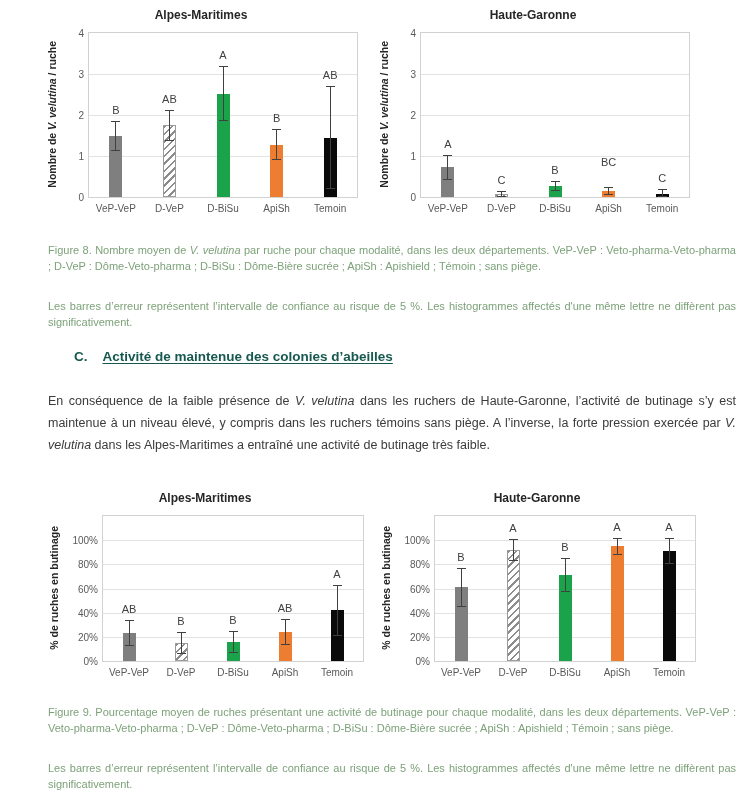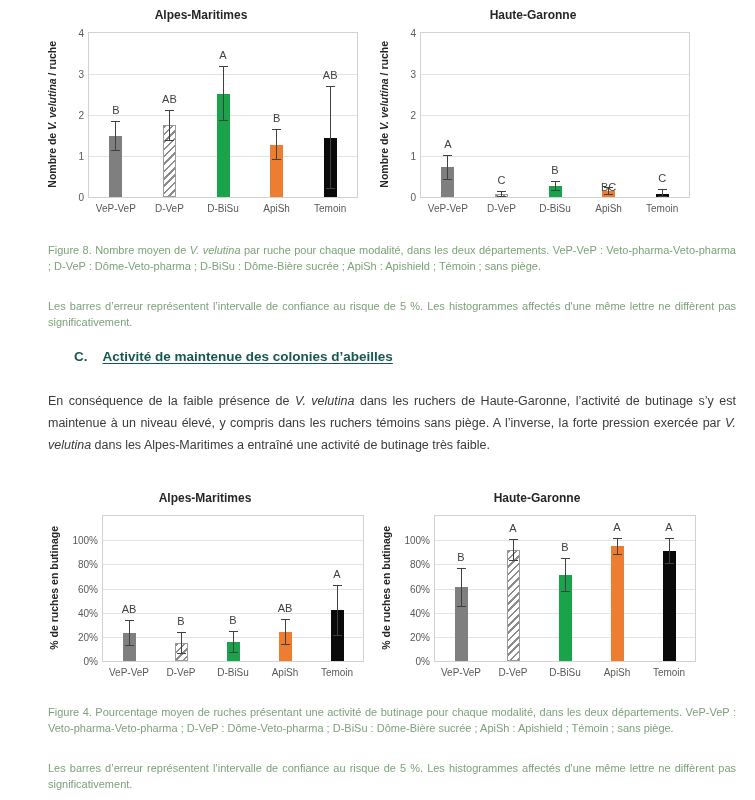--- a/index.html
+++ b/index.html
@@ -143,21 +143,21 @@
           <div class="bar hatch" style="left: 73.9px; width: 13px; height: 2.87px;"></div>
           <div class="errbar" style="left: 75.9px; top: 157.85px; height: 6.15px;"></div>
           <div class="sig-letter" style="left: 80.4px; bottom: 11.15px;">C</div>
           <div class="xcat" style="left: 80.4px; top: 170px;">D-VeP</div>
           <div class="bar green" style="left: 127.5px; width: 13px; height: 11.07px;"></div>
           <div class="errbar" style="left: 129.5px; top: 147.6px; height: 10.66px;"></div>
           <div class="sig-letter" style="left: 134px; bottom: 21.4px;">B</div>
           <div class="xcat" style="left: 134px; top: 170px;">D-BiSu</div>
           <div class="bar orange" style="left: 181.1px; width: 13px; height: 6.15px;"></div>
           <div class="errbar" style="left: 183.1px; top: 153.75px; height: 8.2px;"></div>
-          <div class="sig-letter" style="left: 187.6px; bottom: 4px;">BC</div>
+          <div class="sig-letter" style="left: 187.6px; bottom: 29px;">BC</div>
           <div class="xcat" style="left: 187.6px; top: 170px;">ApiSh</div>
           <div class="bar black" style="left: 234.7px; width: 13px; height: 3.28px;"></div>
           <div class="errbar" style="left: 236.7px; top: 155.8px; height: 8.2px;"></div>
           <div class="sig-letter" style="left: 241.2px; bottom: 13.2px;">C</div>
           <div class="xcat" style="left: 241.2px; top: 170px;">Temoin</div>
         </div>
     </div>
   </div>
 
   <div class="chart" id="chart2" style="left: 46px; top: 489px; width: 318px;">
@@ -248,17 +248,17 @@
 
   <p class="textblock caption" style="top:287px;">Les barres d’erreur représentent l’intervalle de confiance au risque de 5 %. Les histogrammes affectés d'une même lettre ne diffèrent pas significativement.</p>
 
   <div class="section-heading" style="top:349px;">
     <span class="sec-num">C.</span>
     <span class="sec-title">Activité de maintenue des colonies d’abeilles</span>
   </div>
 
   <p class="textblock bodytext" style="top:377px;"><span>En conséquence de la faible présence de </span><i>V. velutina</i><span> dans les ruchers de Haute-Garonne, l’activité de butinage s’y est maintenue à un niveau élevé, y compris dans les ruchers témoins sans piège. A l’inverse, la forte pression exercée par </span><i>V. velutina</i><span> dans les Alpes-Maritimes a entraîné une activité de butinage très faible.</span></p>
 
-  <p class="textblock caption" style="top:693px;">Figure 4. Pourcentage moyen de ruches présentant une activité de butinage pour chaque modalité, dans les deux départements. VeP-VeP : Veto-pharma-Veto-pharma ; D-VeP : Dôme-Veto-pharma ; D-BiSu : Dôme-Bière sucrée ; ApiSh : Apishield ; Témoin ; sans piège.</p>
+  <p class="textblock caption" style="top:693px;">Figure 9. Pourcentage moyen de ruches présentant une activité de butinage pour chaque modalité, dans les deux départements. VeP-VeP : Veto-pharma-Veto-pharma ; D-VeP : Dôme-Veto-pharma ; D-BiSu : Dôme-Bière sucrée ; ApiSh : Apishield ; Témoin ; sans piège.</p>
 
   <p class="textblock caption" style="top:749px;">Les barres d’erreur représentent l’intervalle de confiance au risque de 5 %. Les histogrammes affectés d'une même lettre ne diffèrent pas significativement.</p>
 
 </div>
 
 </body></html>

